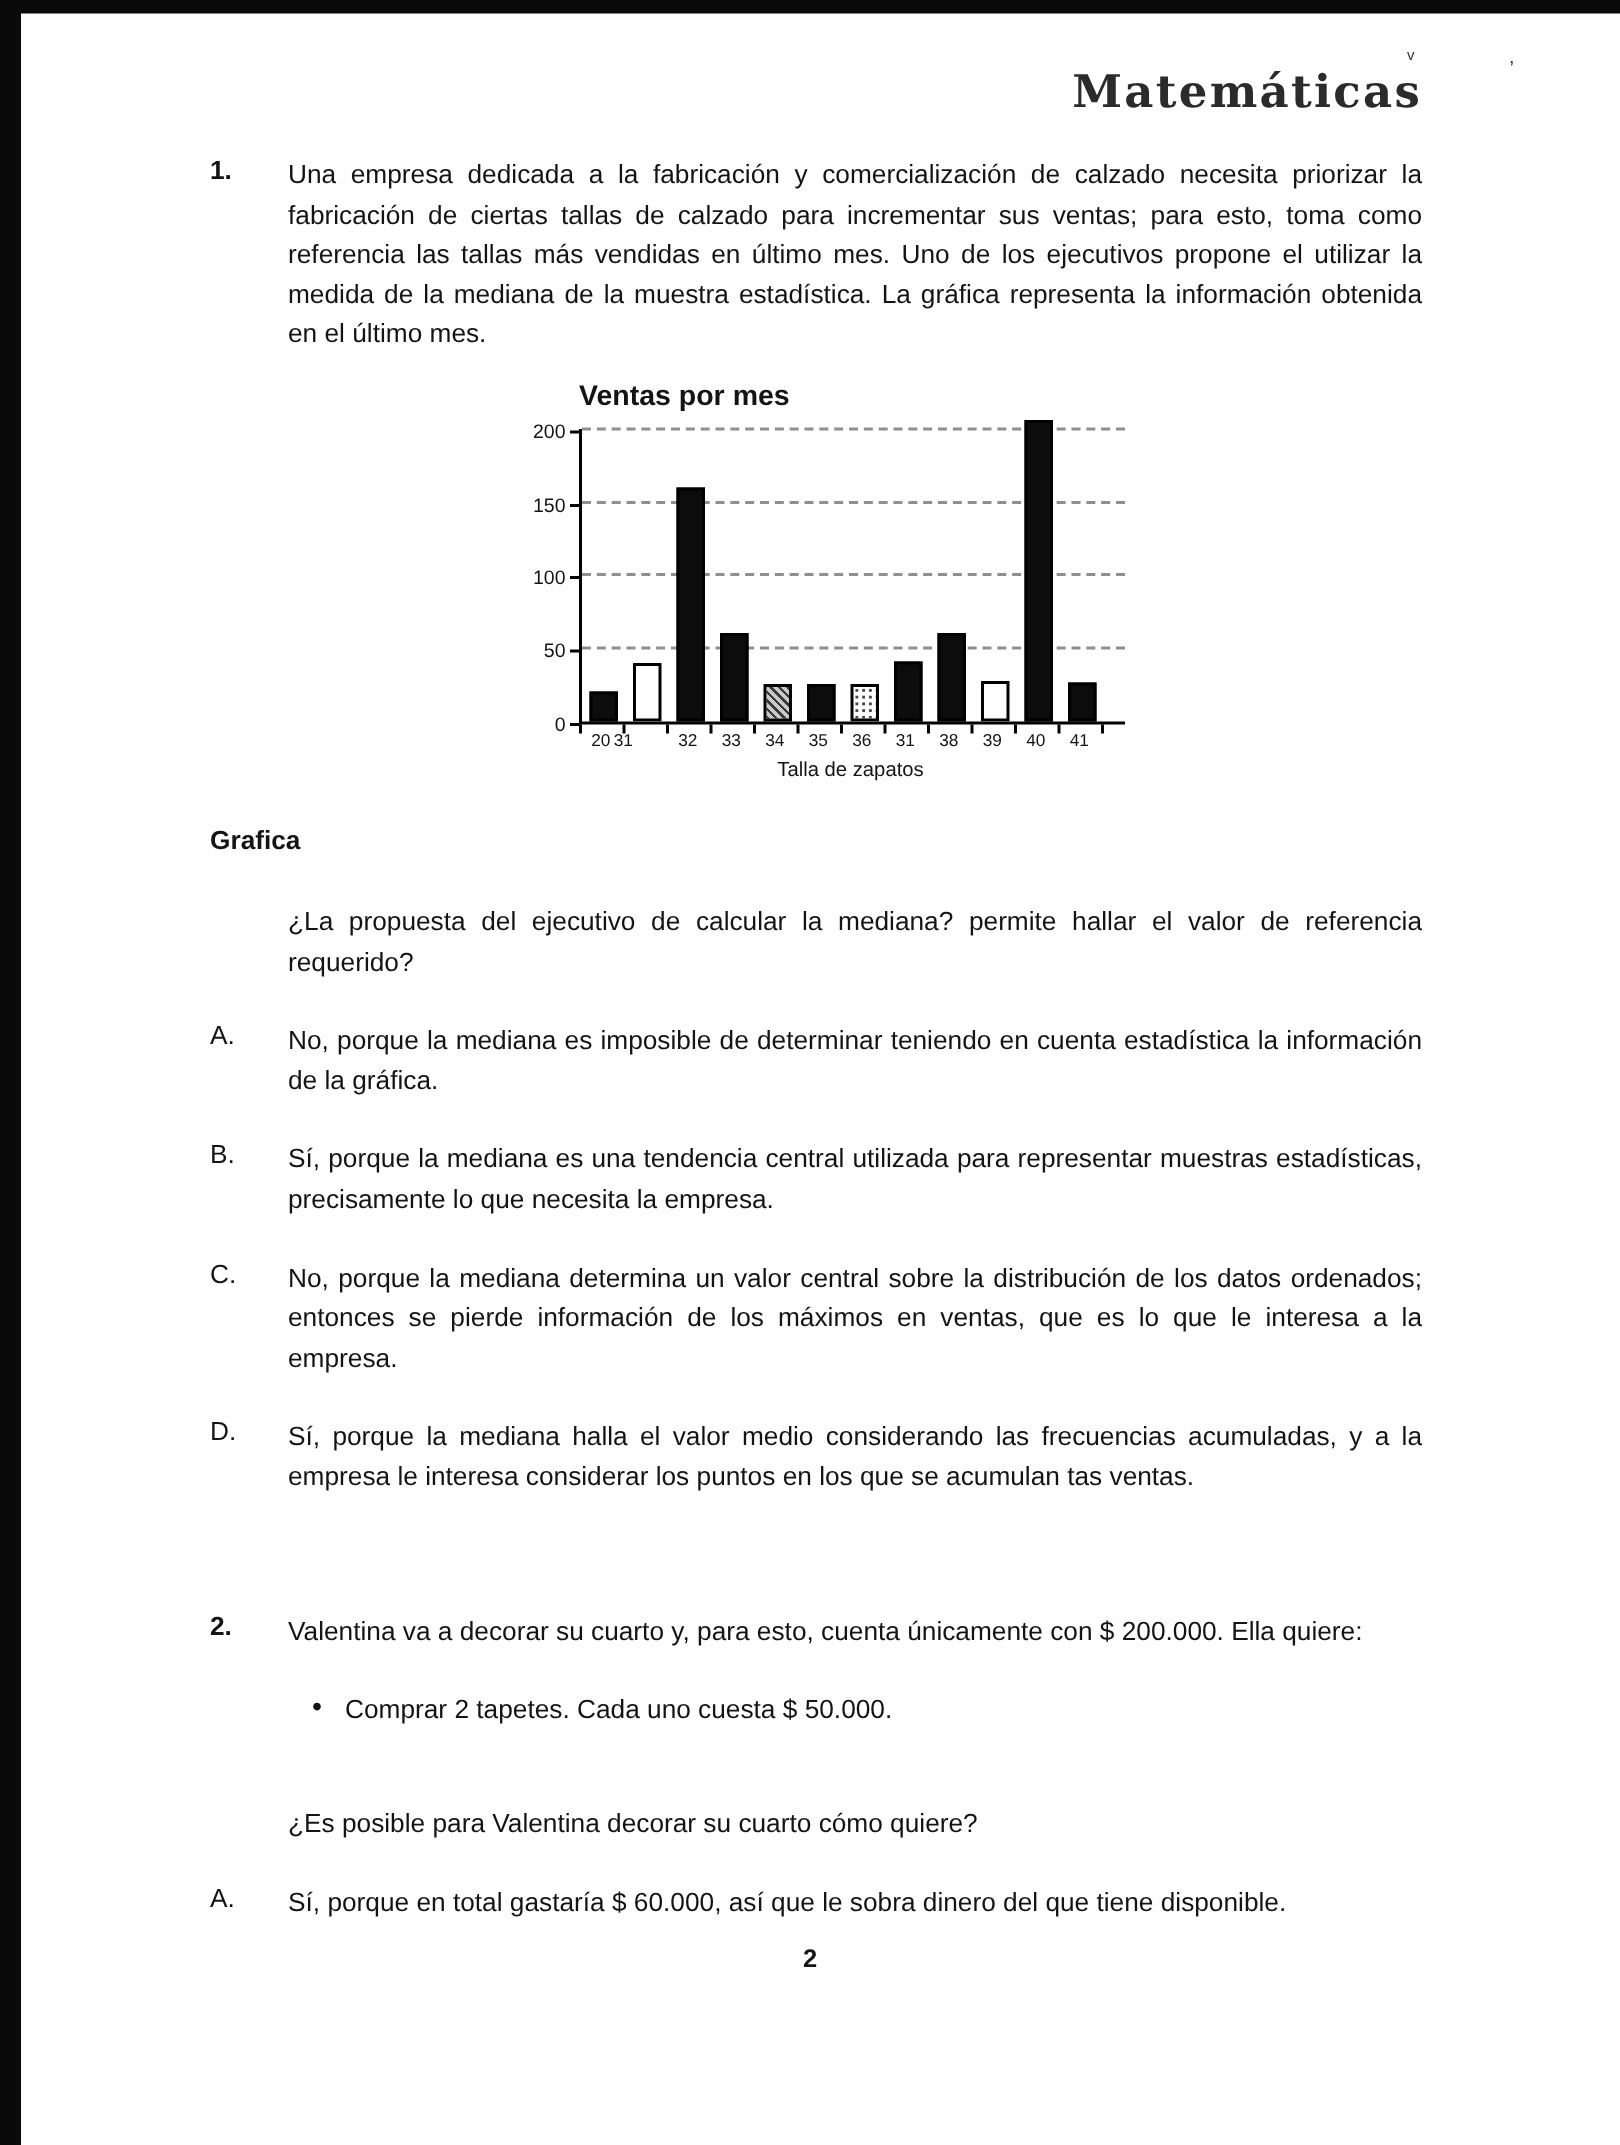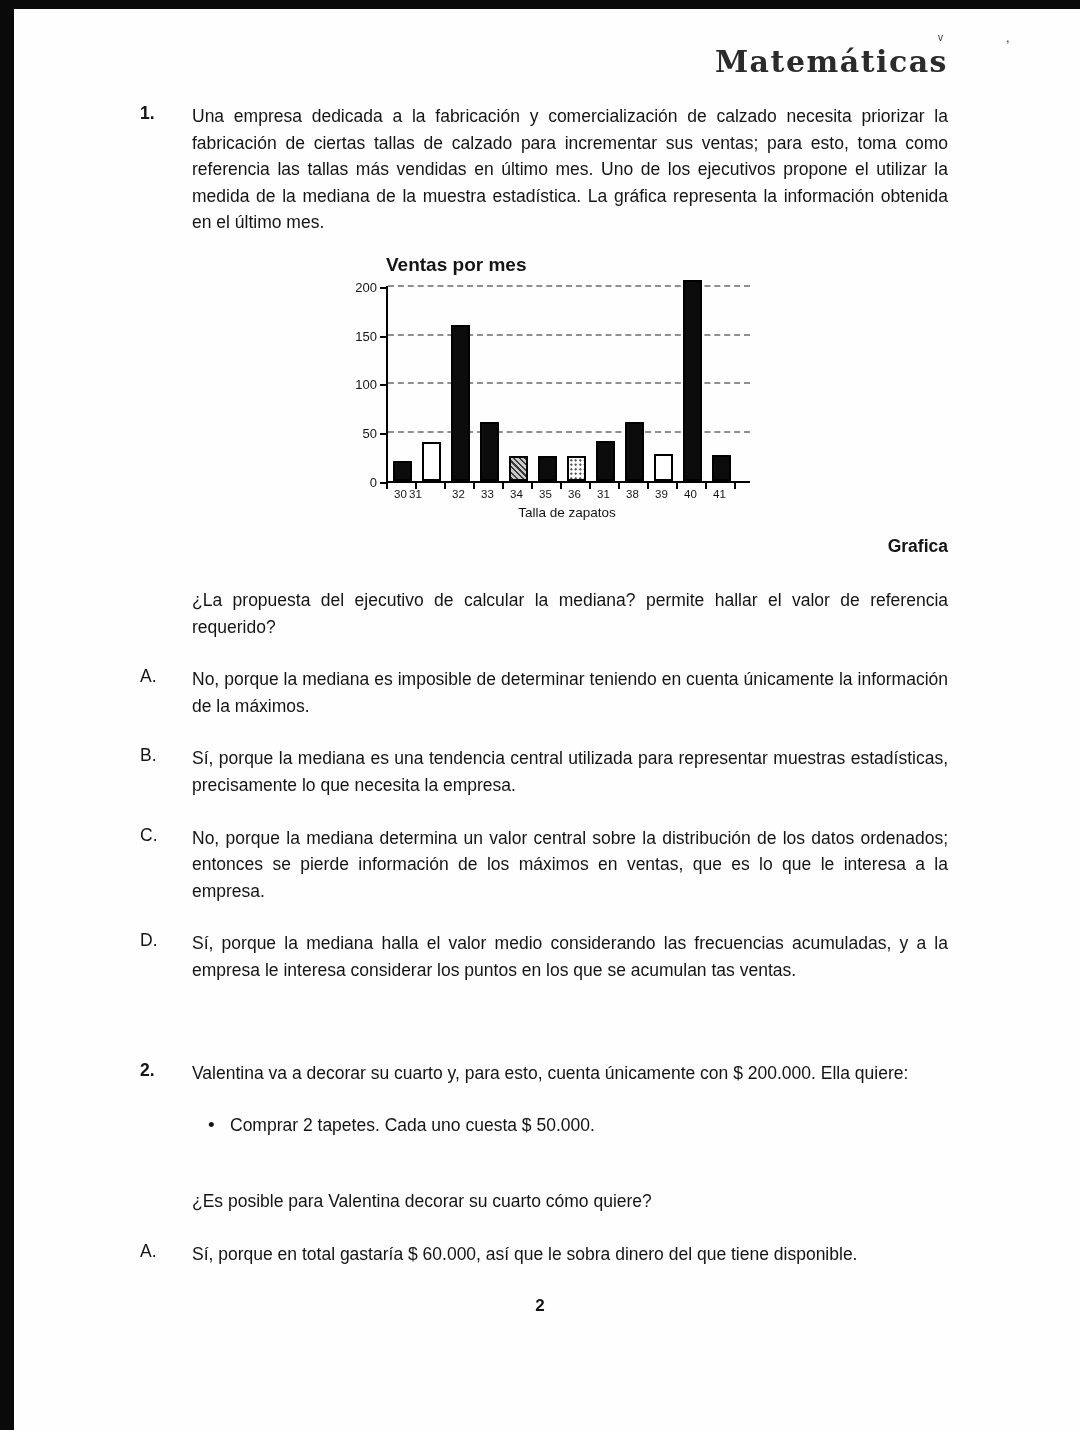--- a/index.html
+++ b/index.html
@@ -43,21 +43,21 @@
   .fill-black{background:#0c0c0c;}
   .fill-white{background:#ffffff;}
   .fill-hatch{background:repeating-linear-gradient(45deg,#3a3a3a 0 1.5px,#c9c9c9 1.5px 4px);}
   .fill-dotted{background-color:#fff;background-image:radial-gradient(#444 0.9px, transparent 1px);background-size:4.5px 4.5px;}
   .xaxis-row{display:flex;}
   .ylabels-spacer{width:44px;flex:none;}
   .xticks{position:relative;width:362px;height:22px;flex:none;}
   .xtickmark{position:absolute;top:0;width:1.5px;height:6px;background:#000;}
   .xlab{position:absolute;top:5px;width:29px;text-align:center;font-size:11.5px;}
   .xaxis-title{margin-left:44px;width:362px;text-align:center;font-size:13.5px;margin-top:0;}
-  .chart-caption{text-align:right;font-weight:bold;font-size:17.5px;margin-top:16px;}
+  .chart-caption{text-align:left;font-weight:bold;font-size:17.5px;margin-top:30px;}
   .page-number{position:absolute;left:0;width:100%;top:1296px;text-align:center;font-weight:bold;font-size:17px;}
 </style>
 </head>
 <body>
 
 <div class="page">
   <div class="scan-strip-left"></div>
   <div class="scan-strip-top"></div>
   <span class="scan-artifact" style="left:938px;top:32px;font-size:10px;">v</span>
   <span class="scan-artifact" style="left:1006px;top:30px;">,</span>
@@ -102,21 +102,21 @@
             <div class="bar fill-black" style="left: 237px; height: 58.5px;"></div>
             <div class="bar fill-white" style="left: 266px; height: 27.3px;"></div>
             <div class="bar fill-black" style="left: 295px; height: 200.85px;"></div>
             <div class="bar fill-black" style="left: 324px; height: 26.325px;"></div>
           </div>
       </div>
       <div class="xaxis-row">
         <div class="ylabels-spacer"></div>
         <div class="xticks" id="xticks">
             <div class="xtickmark" style="left: 0px;"></div>
-            <div class="xlab" style="left: 0px;">30</div>
+            <div class="xlab" style="left: 0px;">20</div>
             <div class="xtickmark" style="left: 29px;"></div>
             <div class="xlab" style="left: 15px;">31</div>
             <div class="xtickmark" style="left: 58px;"></div>
             <div class="xlab" style="left: 58px;">32</div>
             <div class="xtickmark" style="left: 87px;"></div>
             <div class="xlab" style="left: 87px;">33</div>
             <div class="xtickmark" style="left: 116px;"></div>
             <div class="xlab" style="left: 116px;">34</div>
             <div class="xtickmark" style="left: 145px;"></div>
             <div class="xlab" style="left: 145px;">35</div>
@@ -140,21 +140,21 @@
 
     <div class="chart-caption">Grafica</div>
 
     <div class="q stem-row">
       <div class="qn"></div>
       <div class="qb">¿La propuesta del ejecutivo de calcular la mediana? permite hallar el valor de referencia requerido?</div>
     </div>
 
     <div class="q opt-row">
       <div class="qn opt-letter">A.</div>
-      <div class="qb">No, porque la mediana es imposible de determinar teniendo en cuenta únicamente la información de la máximos.</div>
+      <div class="qb">No, porque la mediana es imposible de determinar teniendo en cuenta estadística la información de la gráfica.</div>
     </div>
     <div class="q opt-row">
       <div class="qn opt-letter">B.</div>
       <div class="qb">Sí, porque la mediana es una tendencia central utilizada para representar muestras estadísticas, precisamente lo que necesita la empresa.</div>
     </div>
     <div class="q opt-row">
       <div class="qn opt-letter">C.</div>
       <div class="qb">No, porque la mediana determina un valor central sobre la distribución de los datos ordenados; entonces se pierde información de los máximos en ventas, que es lo que le interesa a la empresa.</div>
     </div>
     <div class="q opt-row">

